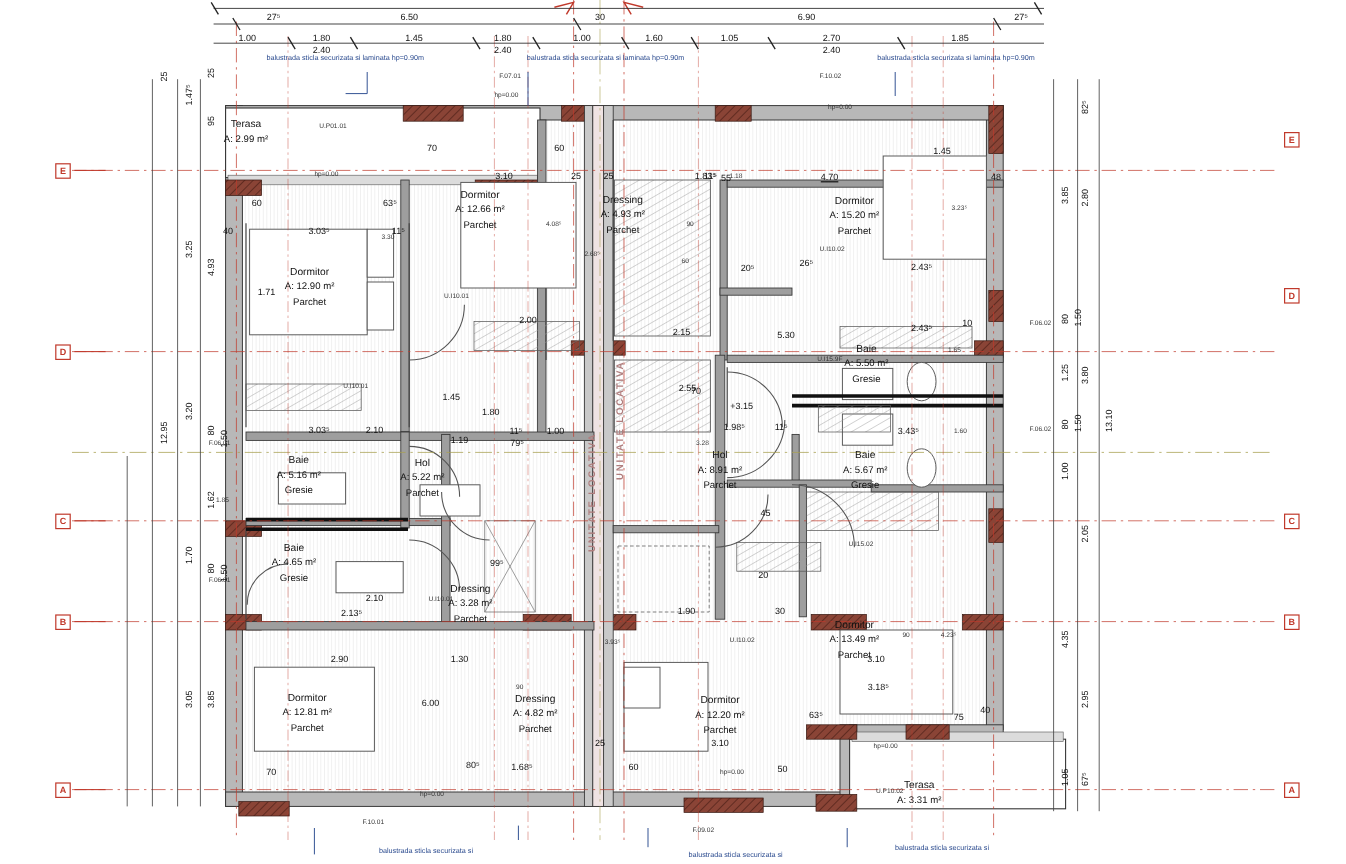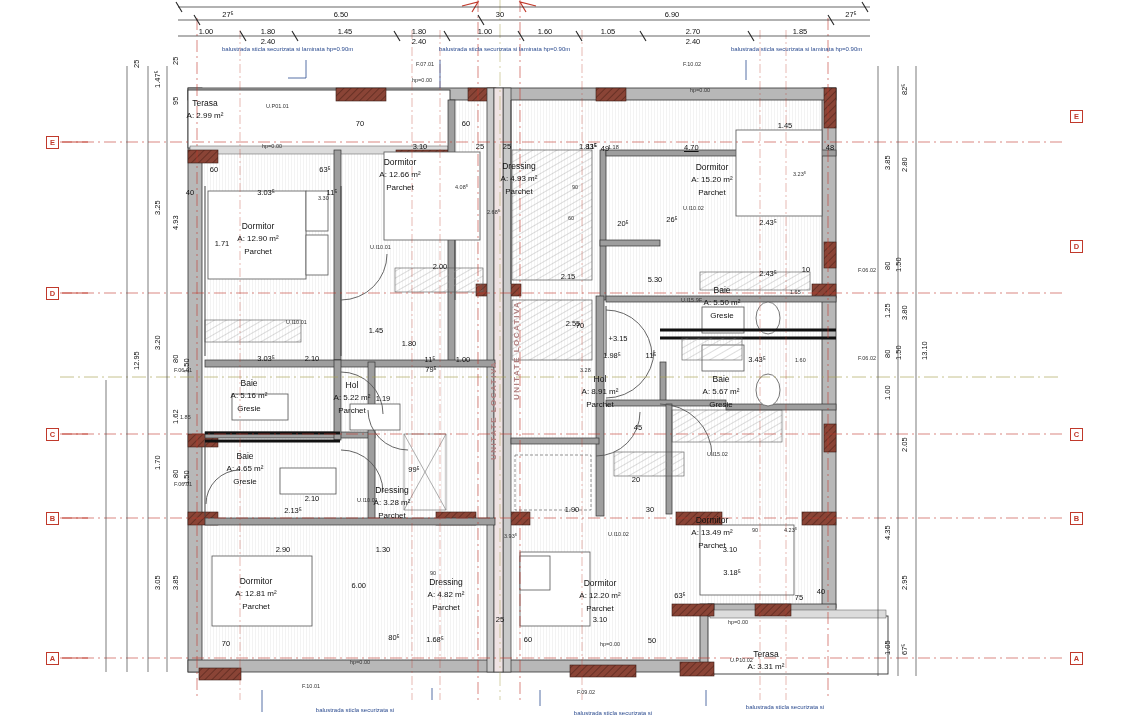--- a/index.html
+++ b/index.html
@@ -398,21 +398,21 @@
     <div class="lbl dimv" style="left: 884px; top: 358px;">80</div>
     <div class="lbl dimv" style="left: 895px; top: 360px;">1.50</div>
     <div class="lbl dimv" style="left: 884px; top: 400px;">1.00</div>
     <div class="lbl dimv" style="left: 901px; top: 452px;">2.05</div>
     <div class="lbl dimv" style="left: 884px; top: 540px;">4.35</div>
     <div class="lbl dimv" style="left: 901px; top: 590px;">2.95</div>
     <div class="lbl dimv" style="left: 884px; top: 655px;">1.05</div>
     <div class="lbl dimv" style="left: 901px; top: 655px;">67⁵</div>
     <div class="lbl dim" style="left: 344px; top: 120px; width: 32px; text-align: center;">70</div>
     <div class="lbl dim" style="left: 450px; top: 120px; width: 32px; text-align: center;">60</div>
-    <div class="lbl dim" style="left: 589px; top: 145px; width: 32px; text-align: center;">49</div>
+    <div class="lbl dim" style="left: 589px; top: 145px; width: 32px; text-align: center;">55</div>
     <div class="lbl dim" style="left: 769px; top: 122px; width: 32px; text-align: center;">1.45</div>
     <div class="lbl dim" style="left: 814px; top: 144px; width: 32px; text-align: center;">48</div>
     <div class="lbl dim" style="left: 404px; top: 143px; width: 32px; text-align: center;">3.10</div>
     <div class="lbl dim" style="left: 464px; top: 143px; width: 32px; text-align: center;">25</div>
     <div class="lbl dim" style="left: 491px; top: 143px; width: 32px; text-align: center;">25</div>
     <div class="lbl dim" style="left: 579px; top: 143px; width: 32px; ">1.83⁵</div>
     <div class="lbl dim" style="left: 576px; top: 143px; width: 32px; text-align: center;">11⁵</div>
     <div class="lbl dim" style="left: 684px; top: 144px; width: 32px; text-align: left; text-decoration: underline;">4.70</div>
     <div class="lbl dim" style="left: 198px; top: 166px; width: 32px; text-align: center;">60</div>
     <div class="lbl dim" style="left: 309px; top: 166px; width: 32px; text-align: center;">63⁵</div>
@@ -428,21 +428,21 @@
     <div class="lbl dim" style="left: 752px; top: 270px; width: 32px; text-align: center;">2.43⁵</div>
     <div class="lbl dim" style="left: 790px; top: 266px; width: 32px; text-align: center;">10</div>
     <div class="lbl dim" style="left: 639px; top: 276px; width: 32px; text-align: center;">5.30</div>
     <div class="lbl dim" style="left: 557px; top: 320px; width: 32px; text-align: center;">2.55</div>
     <div class="lbl dim" style="left: 602px; top: 335px; width: 32px; text-align: center;">+3.15</div>
     <div class="lbl dim" style="left: 564px; top: 322px; width: 32px; text-align: center;">70</div>
     <div class="lbl dim" style="left: 741px; top: 356px; width: 32px; text-align: center;">3.43⁵</div>
     <div class="lbl dim" style="left: 360px; top: 327px; width: 32px; text-align: center;">1.45</div>
     <div class="lbl dim" style="left: 250px; top: 355px; width: 32px; text-align: center;">3.03⁵</div>
     <div class="lbl dim" style="left: 296px; top: 355px; width: 32px; text-align: center;">2.10</div>
-    <div class="lbl dim" style="left: 367px; top: 363px; width: 32px; text-align: center; margin-top: 32px;">1.19</div>
+    <div class="lbl dim" style="left: 367px; top: 363px; width: 32px; text-align: center;">1.19</div>
     <div class="lbl dim" style="left: 596px; top: 352px; width: 32px; text-align: center;">1.98⁵</div>
     <div class="lbl dim" style="left: 635px; top: 352px; width: 32px; text-align: center;">11⁵</div>
     <div class="lbl dim" style="left: 415px; top: 366px; width: 32px; text-align: center;">79⁵</div>
     <div class="lbl dim" style="left: 398px; top: 466px; width: 32px; text-align: center;">99⁵</div>
     <div class="lbl dim" style="left: 277px; top: 507px; width: 32px; text-align: center;">2.13⁵</div>
     <div class="lbl dim" style="left: 296px; top: 495px; width: 32px; text-align: center;">2.10</div>
     <div class="lbl dim" style="left: 556px; top: 506px; width: 32px; text-align: center;">1.90</div>
     <div class="lbl dim" style="left: 634px; top: 506px; width: 32px; text-align: center;">30</div>
     <div class="lbl dim" style="left: 622px; top: 424px; width: 32px; text-align: center;">45</div>
     <div class="lbl dim" style="left: 620px; top: 476px; width: 32px; text-align: center;">20</div>

